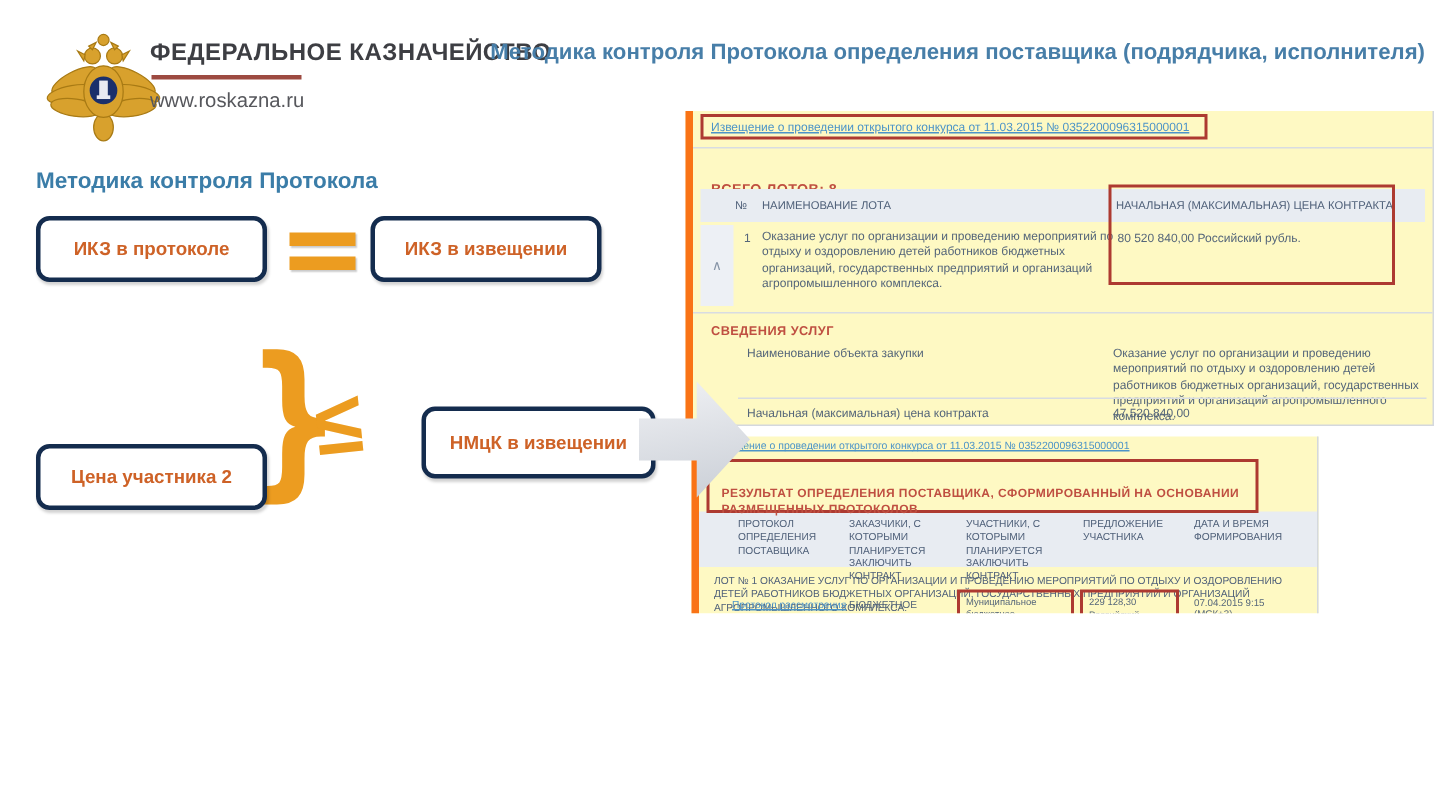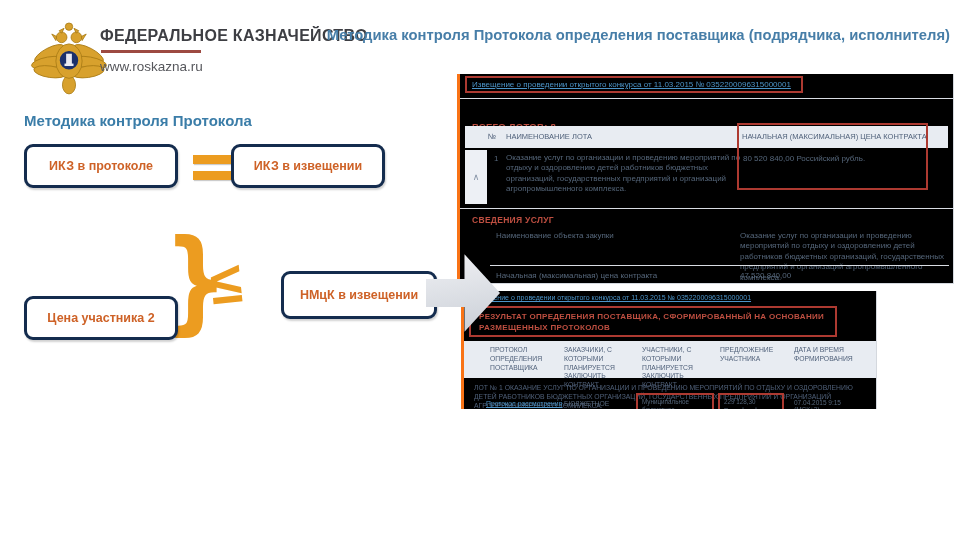--- a/index.html
+++ b/index.html
@@ -13,37 +13,37 @@
   #hdr-rule{left:101px;top:50px;width:100px;height:3px;background:#9d4a41;}
   #hdr-site{left:100px;top:59px;font-size:13.5px;color:#56575c;}
   #hdr-title{right:10px;top:27px;font-weight:bold;font-size:14.8px;color:#477ea8;white-space:nowrap;}
 
   
   #dg-heading{left:24px;top:112px;font-weight:bold;font-size:15px;color:#3b7da8;}
   .dbox{border:3px solid #142c4e;border-radius:9px;background:#fff;color:#ce6227;
         font-weight:bold;font-size:12.5px;display:flex;align-items:center;justify-content:center;
         text-align:center;box-shadow:1px 2px 2px rgba(0,0,0,.18);z-index:3;}
   #box-ikz-prot{left:24px;top:144px;width:148px;height:38px;}
-  #box-ikz-izv{left:231px;top:144px;width:148px;height:38px;}
+  #box-ikz-izv{left:247px;top:144px;width:148px;height:38px;}
   #box-price1{left:24px;top:247px;width:148px;height:38px;}
   #box-price2{left:24px;top:296px;width:148px;height:38px;}
   #box-nmck{left:281px;top:271px;width:150px;height:42px;}
   #eq{left:193px;top:155px;width:44px;z-index:3;}
   #eq .bar{width:44px;height:9px;background:#ec9c20;margin-bottom:7px;box-shadow:1px 1px 1px rgba(0,0,0,.2);}
   #brace{left:164px;top:224px;font-family:"DejaVu Sans",sans-serif;font-size:112px;line-height:1;
          font-weight:bold;color:#ec9c20;transform:scale(.8,1);transform-origin:top left;z-index:2;}
   #lte{left:210px;top:254px;font-size:58px;font-weight:bold;color:#ec9c20;line-height:1;
        transform:rotate(-6deg);z-index:2;}
   #flow-arrow{left:426px;top:249px;width:74px;height:88px;z-index:5;
        background:linear-gradient(170deg,#f2f3f6 0%,#c7ccd4 100%);
        clip-path:polygon(0 34%,52% 34%,52% 6%,100% 50%,52% 94%,52% 66%,0 66%);
        filter:drop-shadow(1px 2px 2px rgba(0,0,0,.28));}
 
   
-  .panel{background:#000000;border-left:3px solid #f97316;border-right:1px solid #d4d8de;z-index:1;}
+  .panel{background:#fef9c3;border-left:5px solid #f97316;border-right:1px solid #d4d8de;z-index:1;}
   #panel1{left:457px;top:74px;width:493px;height:209px;border-bottom:1px solid #d4d8de;}
   #panel2{left:461px;top:291px;width:412px;height:249px;overflow:hidden;}
   .redbox{border:2px solid #ad3a31;background:transparent;z-index:4;}
   .slink{color:#4c94c8;text-decoration:underline;cursor:pointer;}
   .scaps{color:#bf4f41;font-weight:bold;letter-spacing:.3px;}
   .sbody{color:#55667a;}
   .shead{color:#50617a;}
   .hr1{left:0;right:0;height:0;border-top:1px solid #d8dce2;}
 
   
@@ -64,21 +64,21 @@
   #p1-div2{top:134px;}
   #p1-lotinfo{left:12px;top:141px;font-size:8.5px;}
   #p1-kv1-label{left:36px;top:157px;font-size:8px;}
   #p1-kv1-value{left:280px;top:157px;width:206px;font-size:8px;line-height:1.3;}
   #p1-div3{top:191px;left:30px;right:4px;}
   #p1-kv2-label{left:36px;top:197px;font-size:8px;}
   #p1-kv2-value{left:280px;top:197px;font-size:8px;}
 
   
   #p2-link{left:8px;top:3px;font-size:7px;}
-  #p2-headbox{left:5px;top:15px;width:368px;height:31px;box-sizing:border-box;padding:4px 8px;}
+  #p2-headbox{left:5px;top:15px;width:368px;height:31px;box-sizing:border-box;padding:16px 8px;}
   #p2-headtext{font-size:8px;line-height:1.35;}
   #p2-thead{left:0;top:50px;width:412px;height:37px;background:#e8ecf2;}
   .p2c{font-size:6.8px;line-height:1.3;}
   #p2-th1{left:26px;top:55px;width:64px;}
   #p2-th2{left:100px;top:55px;width:72px;}
   #p2-th3{left:178px;top:55px;width:72px;}
   #p2-th4{left:256px;top:55px;width:58px;}
   #p2-th5{left:330px;top:55px;width:66px;}
   #p2-lotcap{left:10px;top:92px;width:394px;font-size:6.8px;line-height:1.35;}
   #p2-c1-link{left:22px;top:108px;width:80px;font-size:6.8px;line-height:1.35;}

